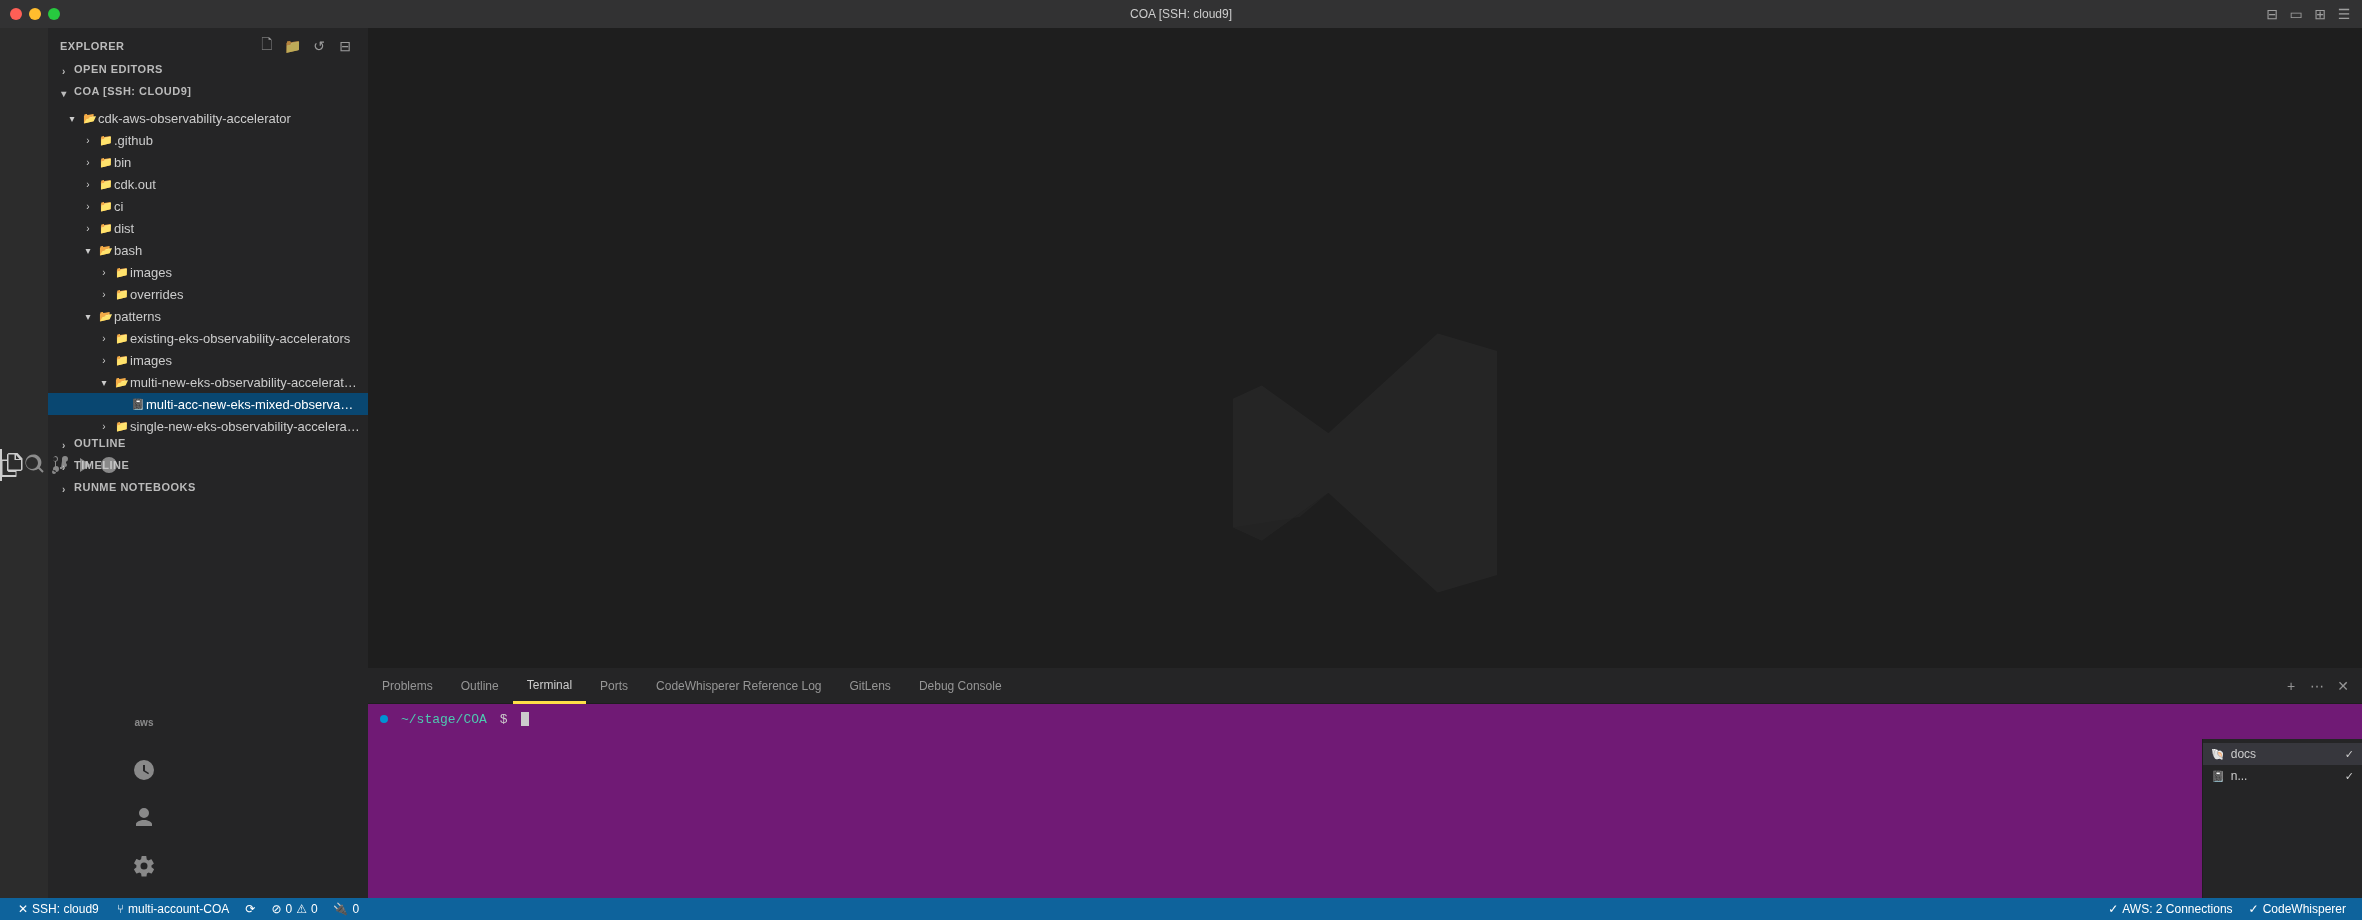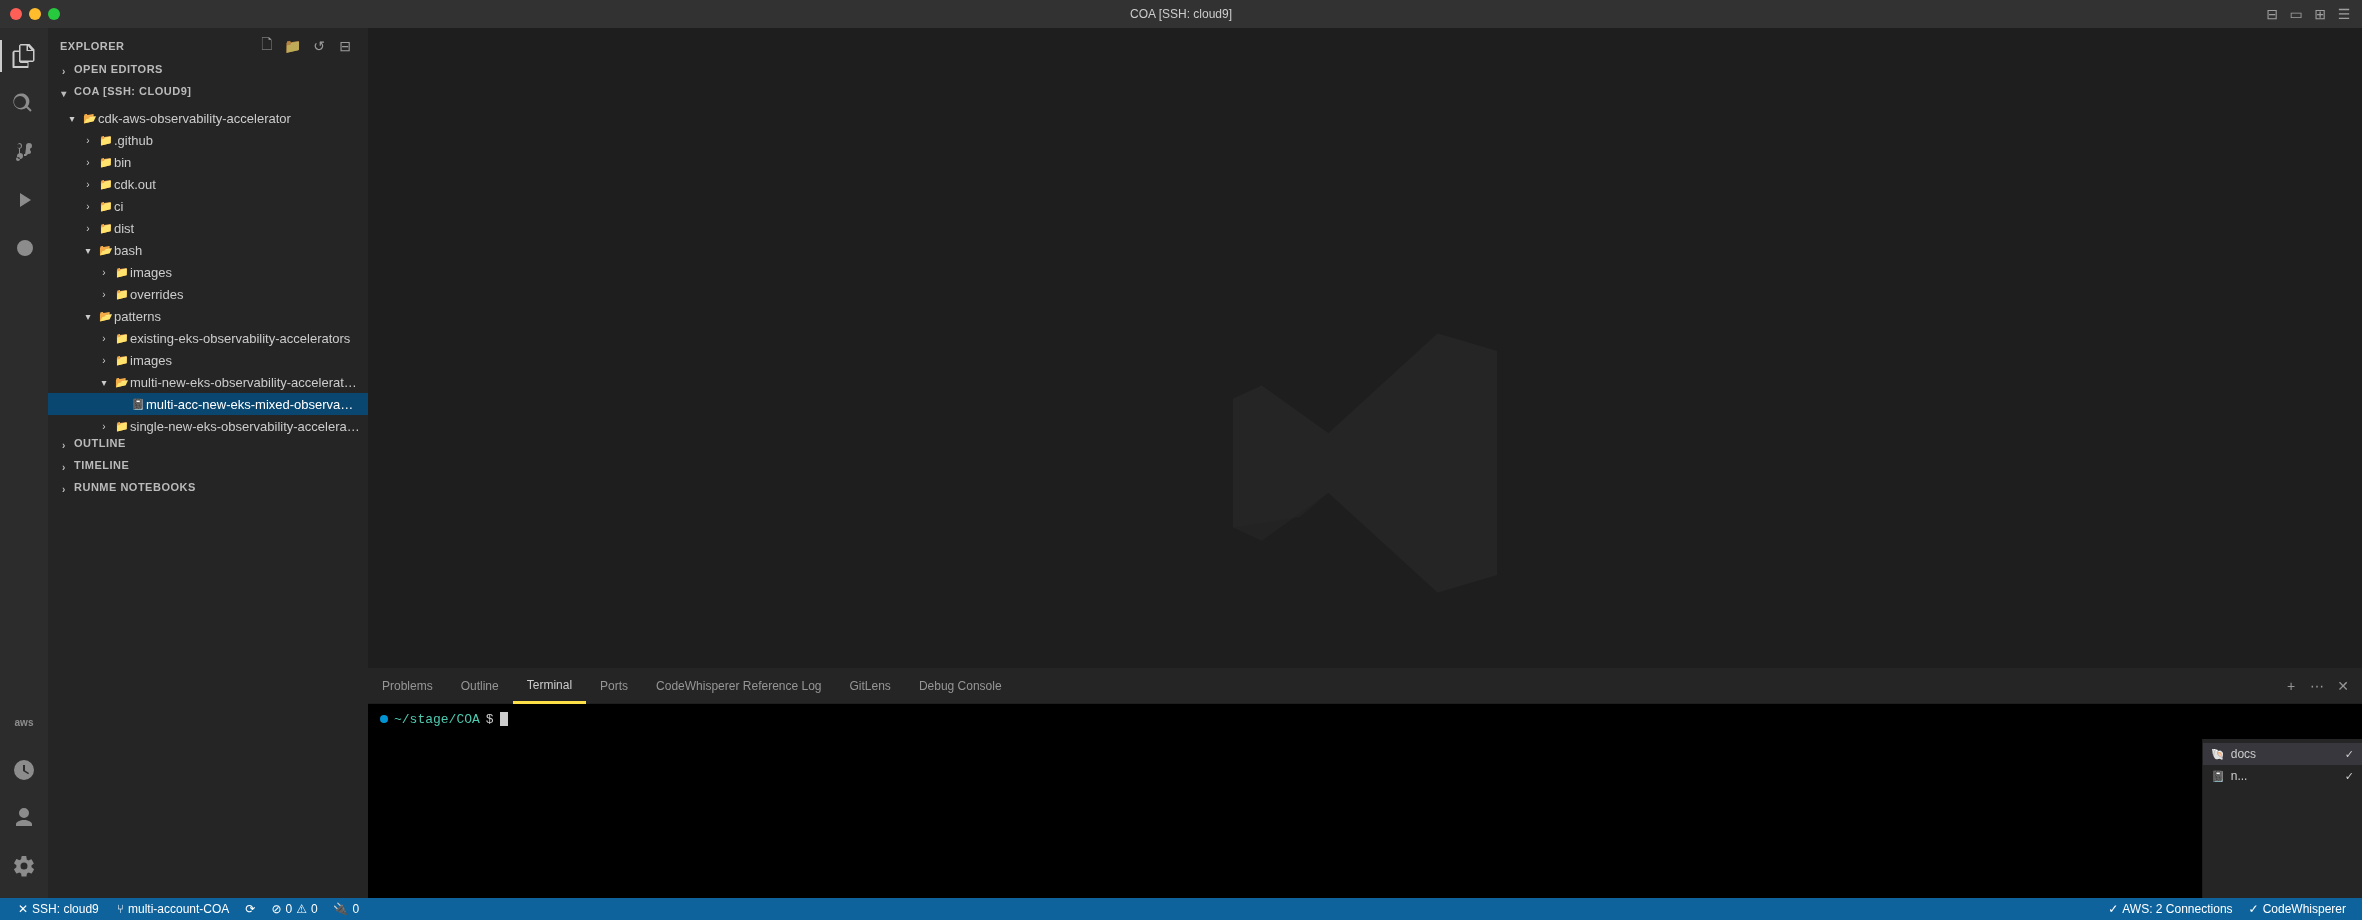--- a/index.html
+++ b/index.html
@@ -68,21 +68,20 @@
       display: flex;
       flex: 1;
       overflow: hidden;
     }
 
     
     .activity-bar {
       width: 48px;
       background: #2c2c2c;
       display: flex;
-      flex-direction: column;
       align-items: center;
       padding-top: 4px;
       flex-shrink: 0;
     }
     .activity-item {
       width: 48px;
       height: 48px;
       display: flex;
       align-items: center;
       justify-content: center;
@@ -242,21 +241,21 @@
       height: 300px;
     }
 
     
     .panel {
       position: absolute;
       bottom: 0;
       left: 0;
       right: 0;
       height: 230px;
-      background: #000000;
+      background: #701a75;
       border-top: 1px solid #252526;
       display: flex;
       flex-direction: column;
     }
     .panel-tabs {
       height: 35px;
       display: flex;
       align-items: center;
       background: #252526;
       border-bottom: 1px solid #1e1e1e;
@@ -298,21 +297,21 @@
     .panel-content {
       flex: 1;
       display: flex;
       flex-direction: column;
       padding: 4px 12px;
       overflow: hidden;
     }
     .terminal-header {
       display: flex;
       align-items: center;
-      gap: 6px;
+      gap: 13px;
       margin-bottom: 4px;
       height: 22px;
     }
     .terminal-dot {
       width: 8px;
       height: 8px;
       border-radius: 50%;
       background: #0094d4;
     }
     .terminal-path {

